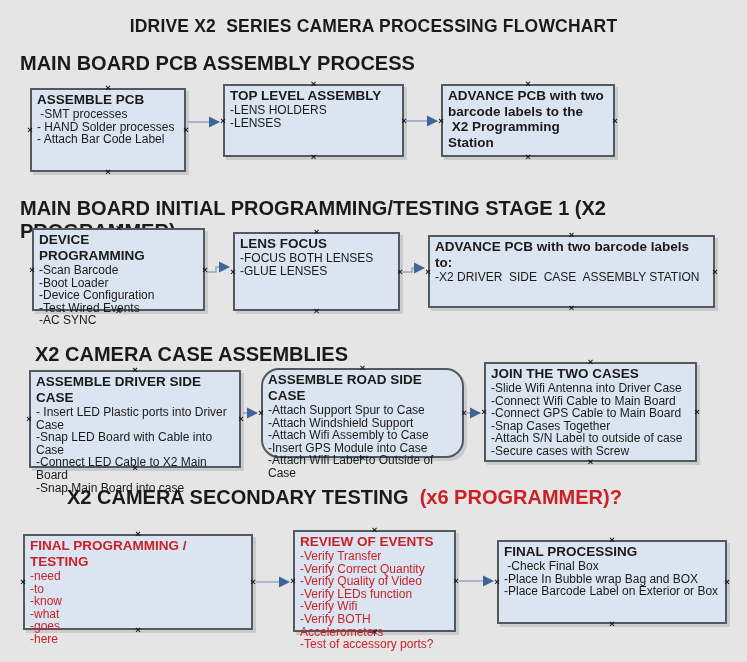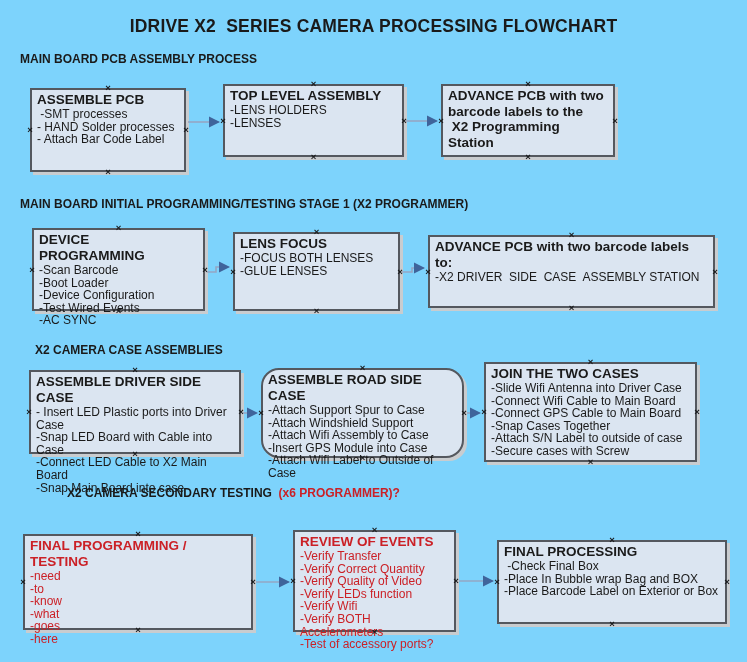--- a/index.html
+++ b/index.html
@@ -1,25 +1,25 @@
 <!DOCTYPE html>
 <html style="--box-fill: #dbe5f1; --box-border: #54585f; --red: #cb2026; --arrow-line: #95a7c4; --arrow-head: #3f649b;"><head>
 <meta charset="utf-8">
 <style>
   html,body{margin:0;padding:0;background:#fff;}
   .canvas{
-    position:relative;width:747px;height:662px;background:#7dd3fc;
+    position:relative;width:747px;height:662px;background:#e5e5e5;
     font-family:"Liberation Sans", sans-serif;color:#1a1a1a;overflow:hidden;
   }
   .page-title{
     position:absolute;top:16px;left:0;width:100%;text-align:center;
     font-size:17.5px;font-weight:bold;letter-spacing:.2px;white-space:pre-wrap;
   }
   .section-heading{
-    position:absolute;font-size:12px;font-weight:bold;white-space:pre-wrap;
+    position:absolute;font-size:20px;font-weight:bold;white-space:pre-wrap;
   }
   .section-heading .red{color:var(--red);}
   .fbox{
     position:absolute;box-sizing:border-box;
     background:var(--box-fill);
     border:2px solid var(--box-border);
     box-shadow:3px 3px 0 #c9cccf;
     padding:2px 5px;overflow:visible;
   }
   .box-title{font-size:13.5px;font-weight:bold;line-height:16px;white-space:pre-wrap;}
@@ -119,21 +119,21 @@
         <div class="box-line">-X2 DRIVER  SIDE  CASE  ASSEMBLY STATION</div>
       </div>
     <i class="cp cp-t"></i>
     <i class="cp cp-b"></i>
     <i class="cp cp-l"></i>
     <i class="cp cp-r"></i>
   </div>
 
   <div class="section-heading" style="left:35px;top:343px;">X2 CAMERA CASE ASSEMBLIES</div>
 
-  <div class="fbox" style="left:29px;top:370px;width:212px;height:84px;">
+  <div class="fbox" style="left:29px;top:370px;width:212px;height:98px;">
     <div class="box-title">ASSEMBLE DRIVER SIDE CASE</div>
     <div>
         <div class="box-line">- Insert LED Plastic ports into Driver Case</div>
         <div class="box-line">-Snap LED Board with Cable into Case</div>
         <div class="box-line">-Connect LED Cable to X2 Main Board</div>
         <div class="box-line">-Snap Main Board into case</div>
       </div>
     <i class="cp cp-t"></i>
     <i class="cp cp-b"></i>
     <i class="cp cp-l"></i>

